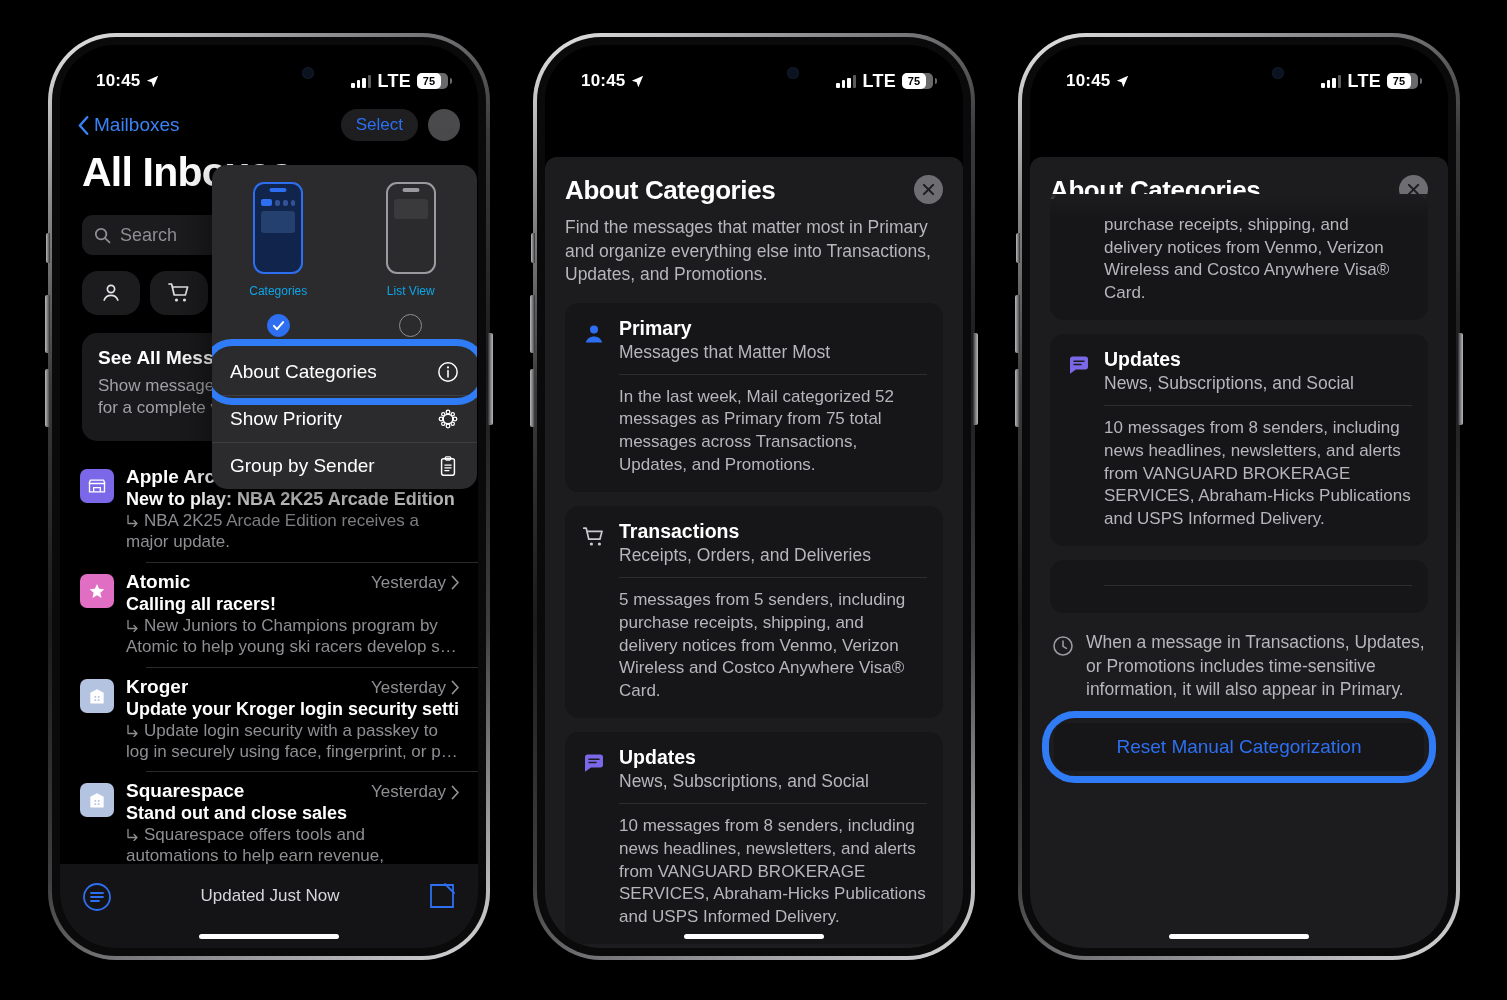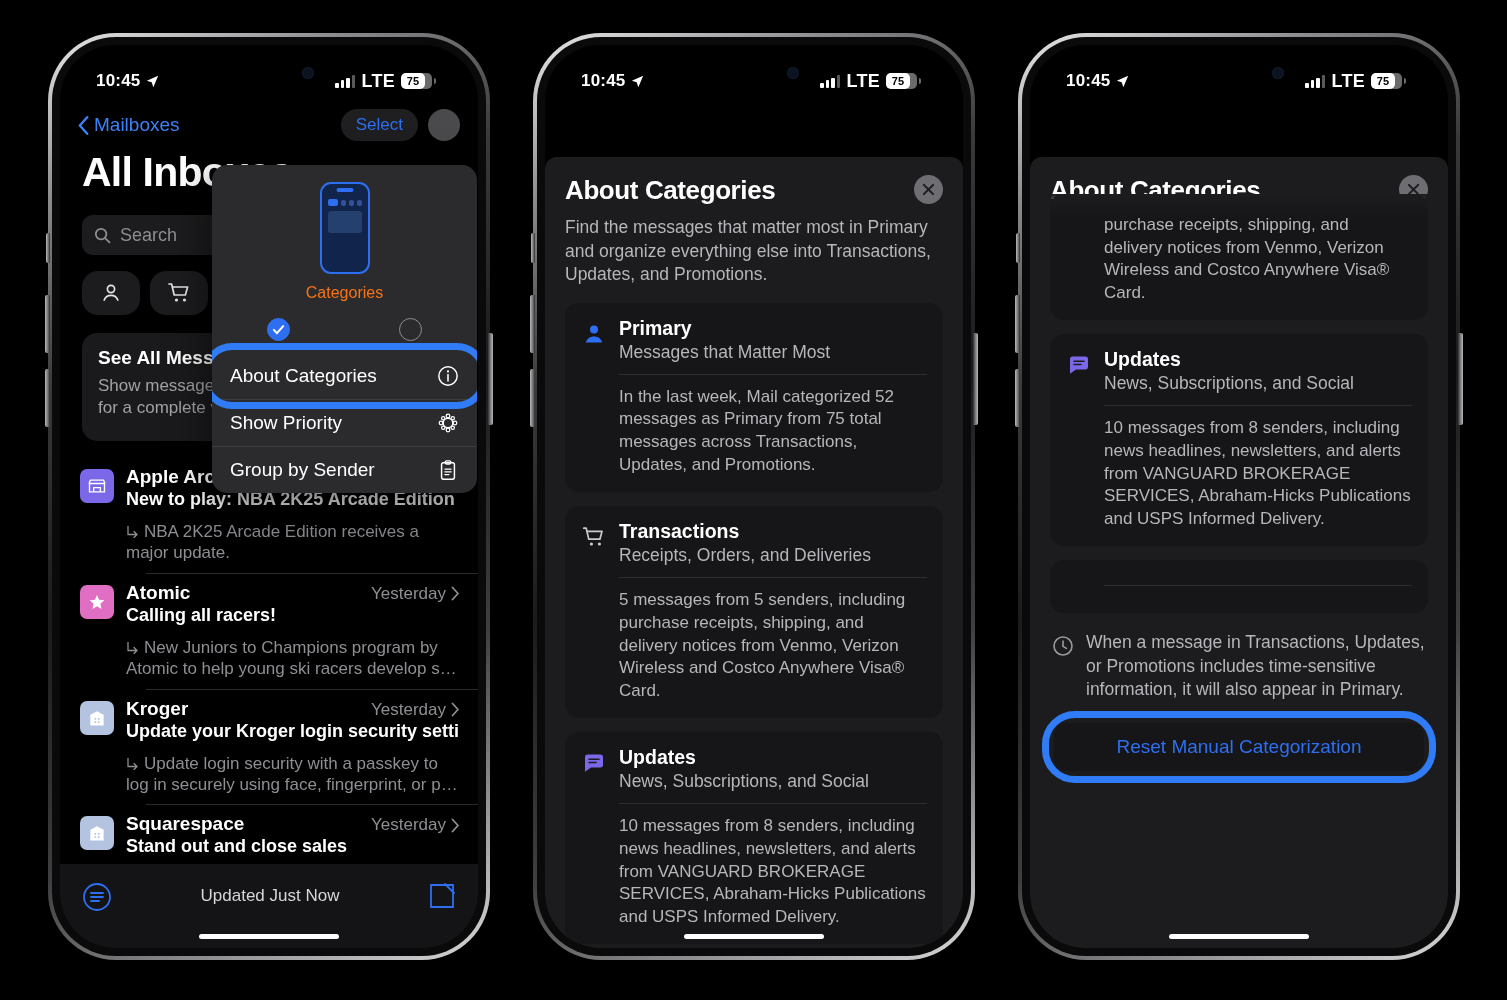--- a/index.html
+++ b/index.html
@@ -30,21 +30,21 @@
   }
   .side-btn{ position:absolute; background:linear-gradient(90deg,#b9b9bc,#6f6f72 60%,#2c2c2e); border-radius:2px 0 0 2px; }
   .sb-silent{ left:-2px; top:200px; width:4px; height:30px; }
   .sb-up{ left:-3px; top:262px; width:5px; height:58px; }
   .sb-dn{ left:-3px; top:336px; width:5px; height:58px; }
   .sb-pwr{ right:-3px; top:300px; width:5px; height:92px; border-radius:0 2px 2px 0;
            background:linear-gradient(270deg,#b9b9bc,#6f6f72 60%,#2c2c2e); }
 
   
   .statusbar{
-    position:absolute; top:0; left:0; right:16px; height:58px;
+    position:absolute; top:0; left:0; right:0; height:58px;
     display:flex; align-items:center; justify-content:space-between;
     padding:14px 30px 0 36px; color:#fff; font-size:17px; font-weight:600;
     letter-spacing:.2px; z-index:40;
   }
   .sb-left{ display:flex; align-items:center; gap:6px; }
   .loc-arrow{ display:inline-block; width:13px; height:13px; }
   .sb-right{ display:flex; align-items:center; gap:6px; }
   .bars{ display:flex; align-items:flex-end; gap:2px; height:13px; }
   .bars i{ display:block; width:3.5px; background:#fff; border-radius:1px; }
   .bars i:nth-child(1){ height:5px; }
@@ -104,21 +104,21 @@
   .mailrow + .mailrow:before{ content:""; position:absolute; left:86px; right:0; top:0;
                               height:1px; background:#2a2a2c; }
   .mrow-icon{ width:34px; height:34px; border-radius:7px; flex:0 0 34px;
               display:flex; align-items:center; justify-content:center; margin-top:3px; }
   .mrow-body{ flex:1; min-width:0; }
   .mrow-top{ display:flex; align-items:baseline; }
   .mrow-from{ font-size:19px; font-weight:700; white-space:nowrap; overflow:hidden; }
   .mrow-meta{ margin-left:auto; display:flex; align-items:center; gap:5px;
               color:#8e8e93; font-size:17px; white-space:nowrap; padding-left:8px; }
   .mrow-subj{ font-size:18px; font-weight:700; margin-top:1px; white-space:nowrap; overflow:hidden; }
-  .mrow-prev{ font-size:17px; color:#8e8e93; line-height:1.23; margin-top:12px; }
+  .mrow-prev{ font-size:17px; color:#8e8e93; line-height:1.23; margin-top:1px; }
   .thread-ic{ display:inline-block; width:14px; height:12px; vertical-align:-1px; margin-right:4px; }
 
   .toolbar{ position:absolute; bottom:0; left:0; right:0; height:84px; background:#141416;
             display:flex; align-items:flex-start; padding:18px 22px 0; }
   .toolbar .mid{ flex:1; text-align:center; font-size:17px; color:#d6d6db; padding-top:4px; }
 
   
   .popover{
     position:absolute; left:152px; top:120px; width:265px;
     background:#2b2b2d; border-radius:15px; overflow:hidden; z-index:60;
@@ -129,21 +129,21 @@
   .mini{ width:50px; height:92px; border-radius:11px; border:2px solid #9a9a9f; position:relative; }
   .mini.sel{ border-color:#2d6ff0; background:#10244c; }
   .mini .notch{ position:absolute; top:4px; left:50%; transform:translateX(-50%);
                 width:17px; height:4px; border-radius:2px; background:#9a9a9f; }
   .mini.sel .notch{ background:#2d6ff0; }
   .mini .chiprow{ position:absolute; top:15px; left:6px; right:6px; display:flex; gap:3px; align-items:center; }
   .mini .chiprow b{ display:block; width:14px; height:7px; border-radius:2px; background:#2d6ff0; }
   .mini .chiprow i{ display:block; width:6px; height:6px; border-radius:2px; background:#315296; }
   .mini .block{ position:absolute; left:6px; right:6px; top:27px; height:22px; border-radius:3px; background:#24406f; }
   .mini.plain .block{ top:15px; height:20px; background:#3a3a3c; }
-  .pop-view .lbl{ font-size:16px; color:#f97316; }
+  .pop-view .lbl{ font-size:12px; color:#0ea5e9; }
   .pop-radios{ display:flex; padding:0 0 12px; }
   .pop-radio{ flex:1; display:flex; justify-content:center; }
   .radio{ width:23px; height:23px; border-radius:50%; border:1.8px solid #8e8e93; }
   .radio.on{ border-color:#2d6ff0; background:#2d6ff0; display:flex; align-items:center; justify-content:center; }
   .radio.on svg{ width:13px; height:13px; }
   .pop-items{ }
   .pop-item{ height:46px; display:flex; align-items:center; justify-content:space-between;
              padding:0 18px; font-size:19px; color:#fff; position:relative; }
   .pop-sep{ height:1px; background:#3d3d40; margin:0; }
   .pop-item svg{ width:22px; height:22px; }
@@ -388,20 +388,27 @@
                 <span class="chiprow">
                     <b></b>
                     <i></i>
                     <i></i>
                     <i></i>
                   </span>
                 <span class="block"></span>
               </div>
               <div class="lbl">Categories</div>
             </div>
+            <div class="pop-view">
+              <div class="mini plain">
+                <span class="notch"></span>
+                <span class="block"></span>
+              </div>
+              <div class="lbl">List View</div>
+            </div>
           </div>
           <div class="pop-radios">
             <div class="pop-radio">
               <span class="radio on">
                   <svg viewBox="0 0 14 14">
                     <path d="M2 7.4 5.4 11 12 3.4" fill="none" stroke="#fff" stroke-width="2.1" stroke-linecap="round" stroke-linejoin="round"></path>
                   </svg>
                 </span>
             </div>
             <div class="pop-radio">

